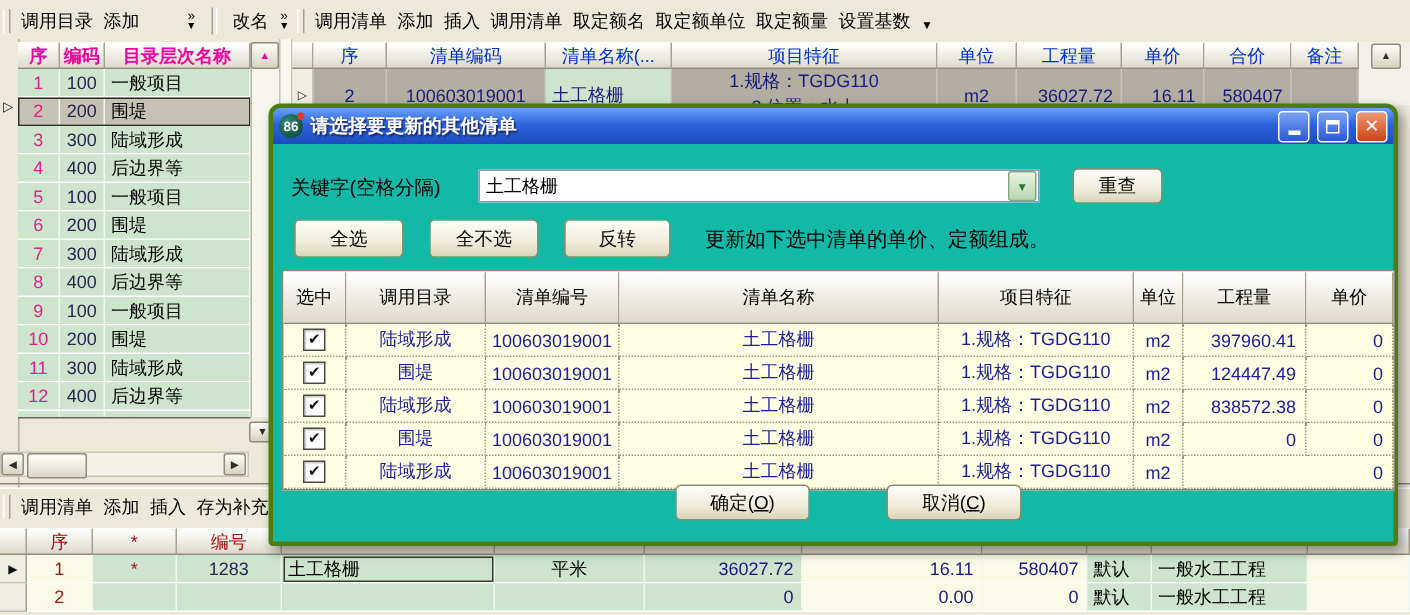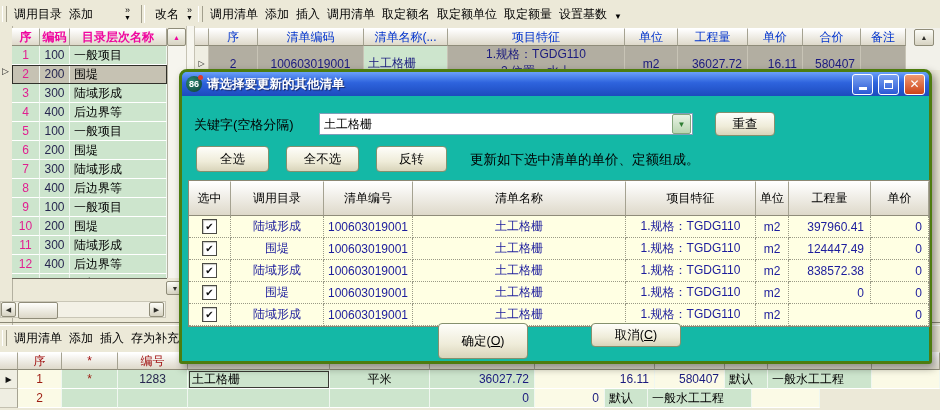--- a/index.html
+++ b/index.html
@@ -272,20 +272,21 @@
   <div class="c cream" style="width:68px"></div>
 </div>
 <div class="abs brow" style="left:0;top:389px">
   <div class="selcell" style="width:18px"></div>
   <div class="c cream red" style="width:44px">2</div>
   <div class="c red" style="width:56px"></div>
   <div class="c" style="width:70px;color:#26264f"></div>
   <div class="c left" style="width:142px"></div>
   <div class="c" style="width:100px"></div>
   <div class="c num" style="width:105px">0</div>
+  <div class="c num cream" style="width:120px">0.00</div>
   <div class="c num cream" style="width:70px">0</div>
   <div class="c left" style="width:43px">默认</div>
   <div class="c left" style="width:104px">一般水工工程</div>
   <div class="c cream" style="width:68px"></div>
 </div>
 
 <div id="dlg" class="abs">
   <div class="dtitle">
     <span class="logo">86</span>
     <span class="txt">请选择要更新的其他清单</span>
@@ -375,21 +376,21 @@
         </div>
       <div class="c" style="width:93px">陆域形成</div>
       <div class="c" style="width:89px">100603019001</div>
       <div class="c" style="width:213px">土工格栅</div>
       <div class="c" style="width:130px">1.规格：TGDG110</div>
       <div class="c" style="width:33px">m2</div>
       <div class="c num" style="flex:1">0</div>
     </div>
   </div>
 
-  <div class="xpbtn abs" style="left:256px;top:251px;width:90px;height:36px">
+  <div class="xpbtn abs" style="left:268px;top:251px;width:90px;height:24px">
     <span>确定(</span>
       <span style="text-decoration:underline">O</span>
       <span>)</span>
   </div>
   <div class="xpbtn abs" style="left:409px;top:251px;width:90px;height:24px">
     <span>取消(</span>
       <span style="text-decoration:underline">C</span>
       <span>)</span>
   </div>
 </div>

